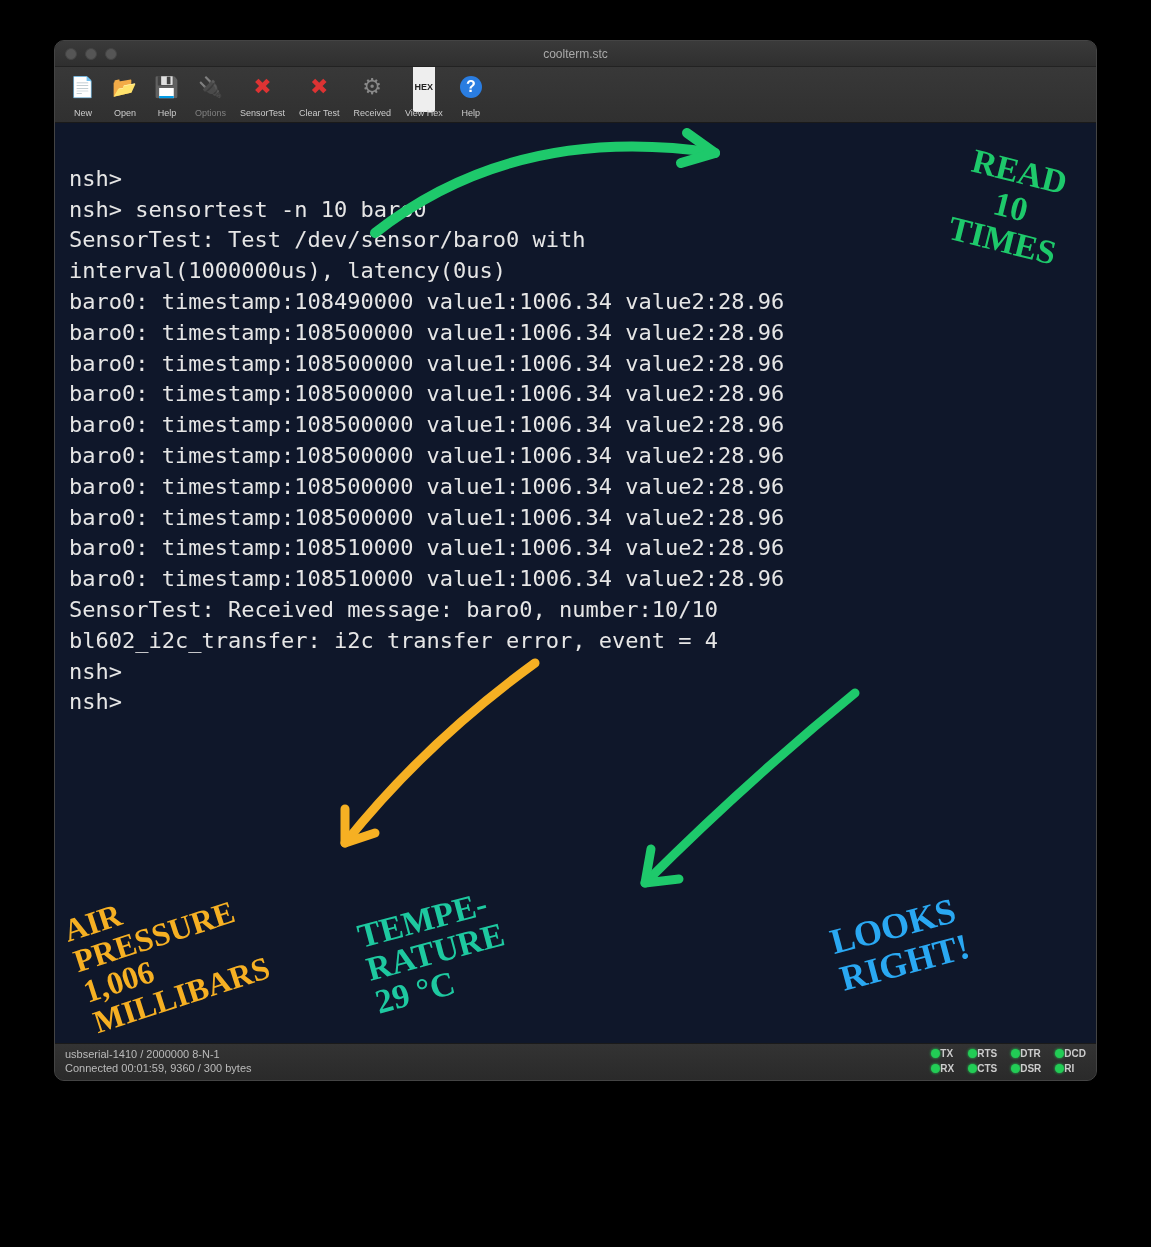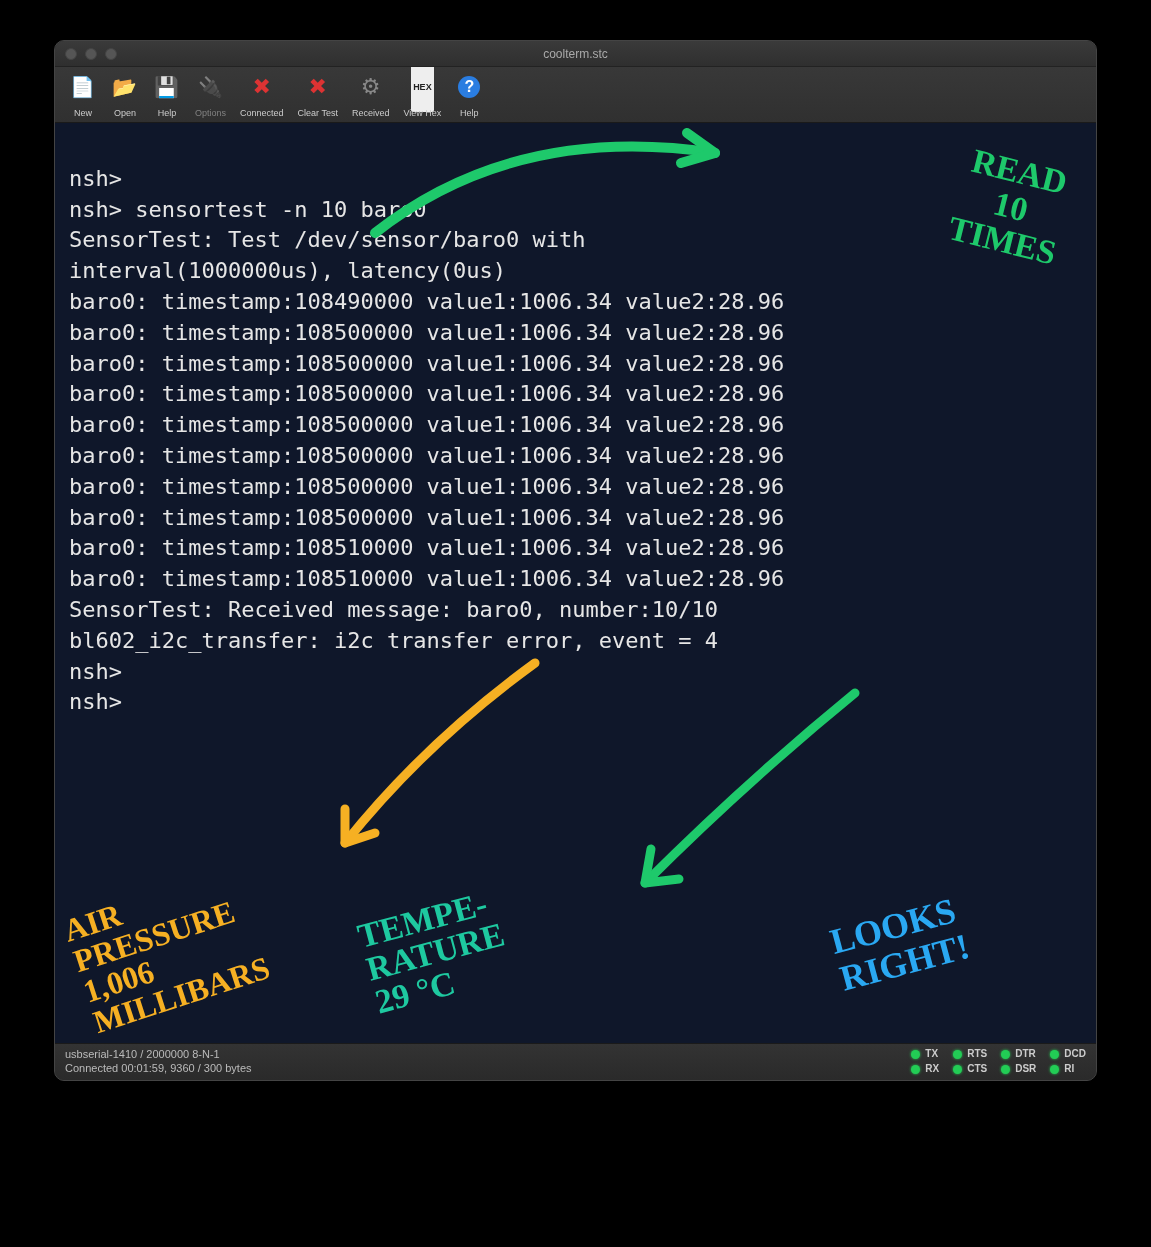--- a/index.html
+++ b/index.html
@@ -75,21 +75,21 @@
     background: linear-gradient(#333,#2a2a2a);
     border-top: 1px solid #1a1a1a;
     padding: 4px 10px 6px 10px;
     display: flex;
     justify-content: space-between;
     align-items: center;
     font-size: 11px; color: #bbb;
   }
   .status-left { display:flex; flex-direction:column; gap:2px;}
   .leds { display:grid; grid-template-columns: repeat(4, auto); gap: 4px 14px;}
-  .led { display:flex; align-items:flex-end; gap:5px; }
+  .led { display:flex; align-items:center; }
   .dot { width:9px;height:9px;border-radius:50%; background:#2c5; box-shadow:0 0 3px #2c5;}
   .led .lbl { font-size:10px; color:#ccc; font-weight:600;}
   
   .anno {
     position:absolute;
     font-family: "Comic Sans MS","Marker Felt","Bradley Hand",cursive;
     font-weight: bold;
     pointer-events:none;
     white-space: pre-line;
   }
@@ -128,21 +128,21 @@
       <div class="tool disabled">
         <div class="ico">
           <span style="color:#888;font-size:20px;">🔌</span>
         </div>
         <div class="lbl">Options</div>
       </div>
       <div class="tool">
         <div class="ico">
           <span style="color:#d33;font-size:22px;">✖</span>
         </div>
-        <div class="lbl">Connected</div>
+        <div class="lbl">SensorTest</div>
       </div>
       <div class="tool">
         <div class="ico">
           <span style="color:#d33;font-size:22px;">✖</span>
         </div>
         <div class="lbl">Clear Test</div>
       </div>
       <div class="tool">
         <div class="ico">
           <span style="color:#888;font-size:22px;">⚙</span>

